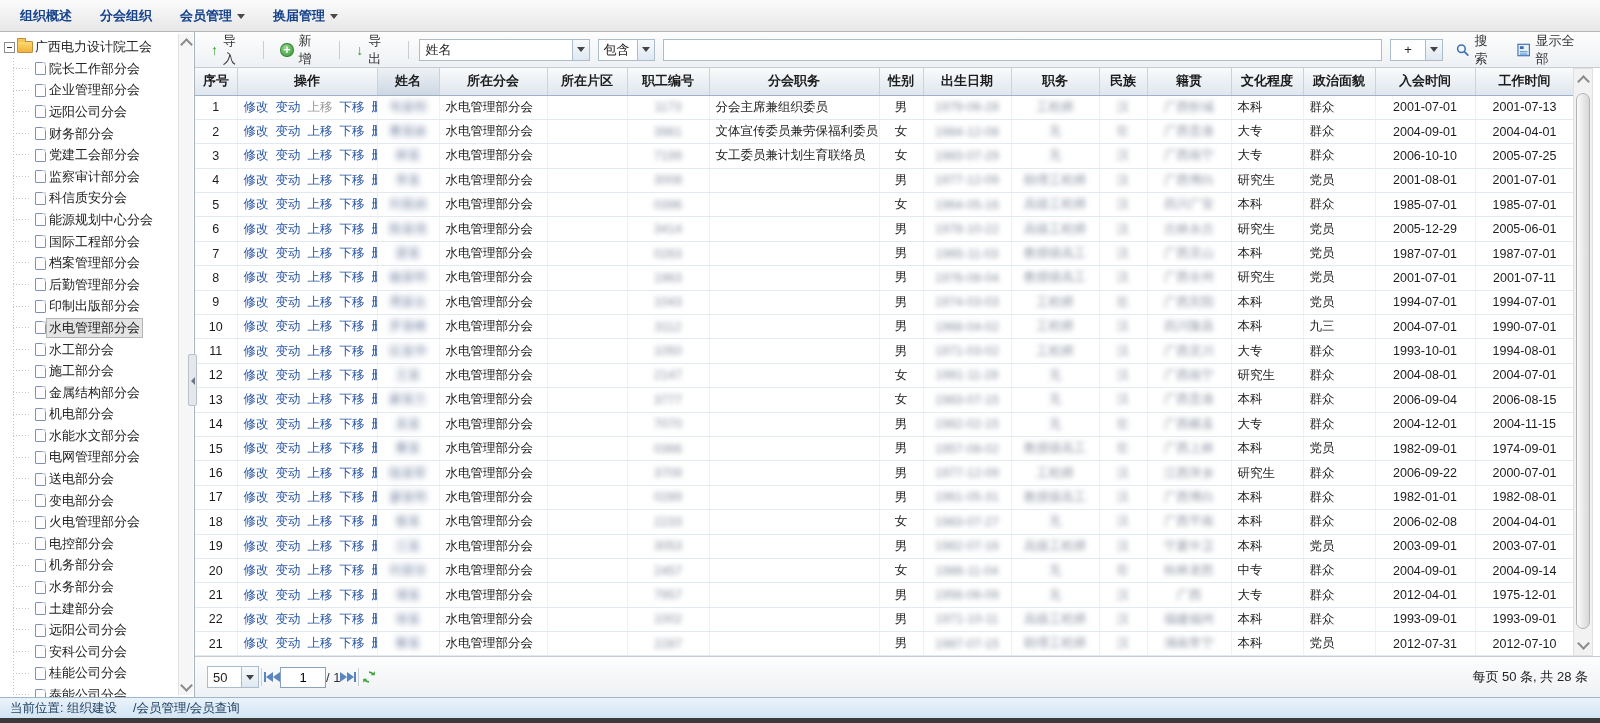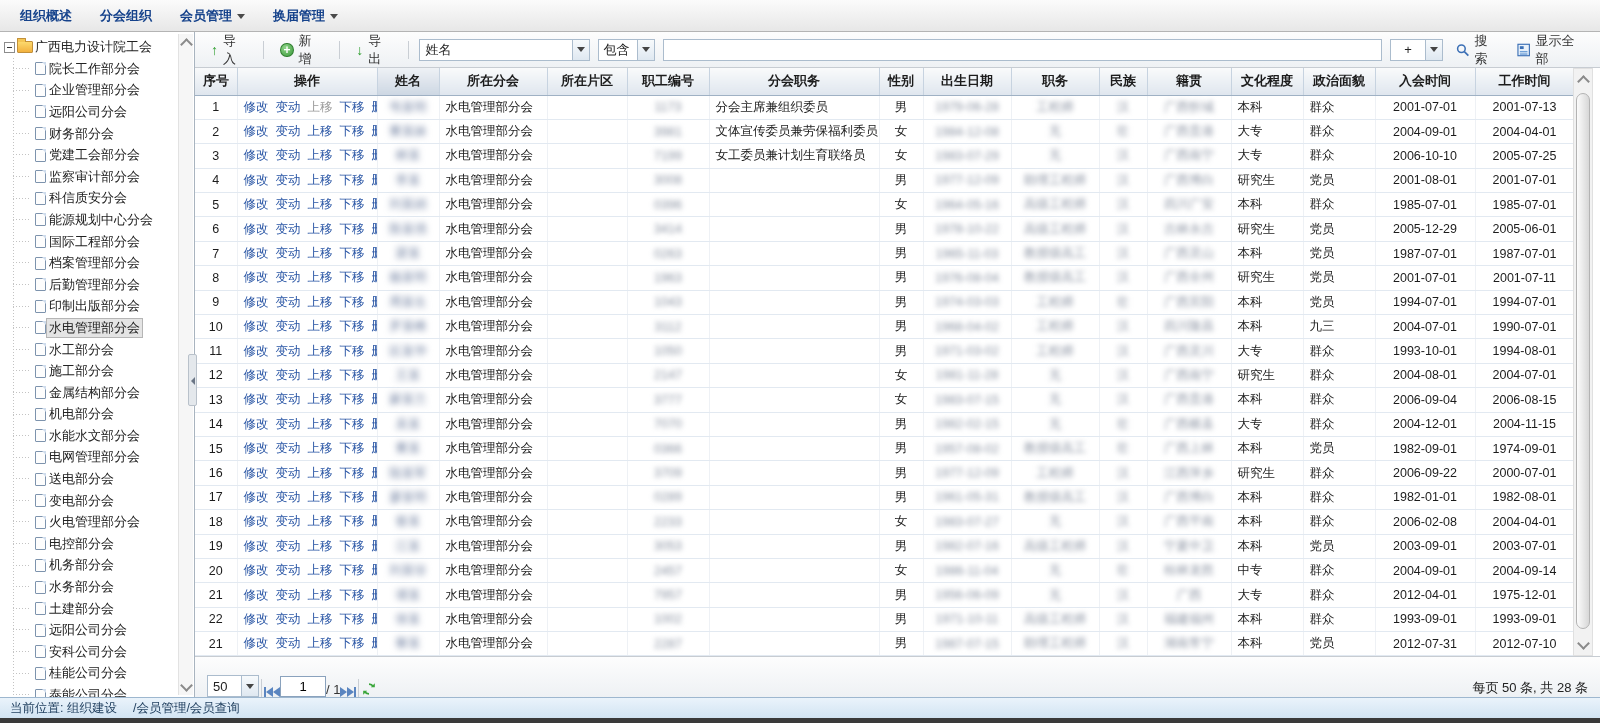--- a/index.html
+++ b/index.html
@@ -101,21 +101,21 @@
   .vscroll { position:absolute; top:36px; bottom:41px; right:7px; width:20px; background:#f2f2f2;
              border:1px solid #e0e0e0; }
   .vscroll .chev { left:5px; }
   .vscroll .chev.up { top:6px; } .vscroll .chev.down { bottom:6px; }
   .vthumb { position:absolute; left:2px; right:2px; top:24px; bottom:26px; border-radius:8px;
             background:linear-gradient(to right,#fcfcfc,#d7d7d7); border:1px solid #b3b3b3; }
 
   
   .pagbar { position:absolute; left:0; bottom:0; right:0; height:41px;
             background:linear-gradient(#fdfdfd,#eef1f4); border-top:1px solid #c7ccd2;
-            display:flex; align-items:flex-end; padding:0 12px; gap:0; font-size:13px; color:#333; }
+            display:flex; align-items:center; padding:0 12px; gap:0; font-size:13px; color:#333; }
   .combo.psize { width:52px; height:22px; }
   .navico { display:inline-flex; align-items:center; cursor:pointer; }
   .tri-l { width:0; height:0; border-top:5px solid transparent; border-bottom:5px solid transparent;
            border-right:7px solid #5a85c0; }
   .tri-r { width:0; height:0; border-top:5px solid transparent; border-bottom:5px solid transparent;
            border-left:7px solid #5a85c0; }
   .bar { width:2px; height:10px; background:#5a85c0; }
   .page-input { width:46px; height:21px; border:1px solid #8aa2bd; text-align:center; font-size:13px;
                 font-family:inherit; }
   .pag-summary { margin-left:auto; color:#222; }

